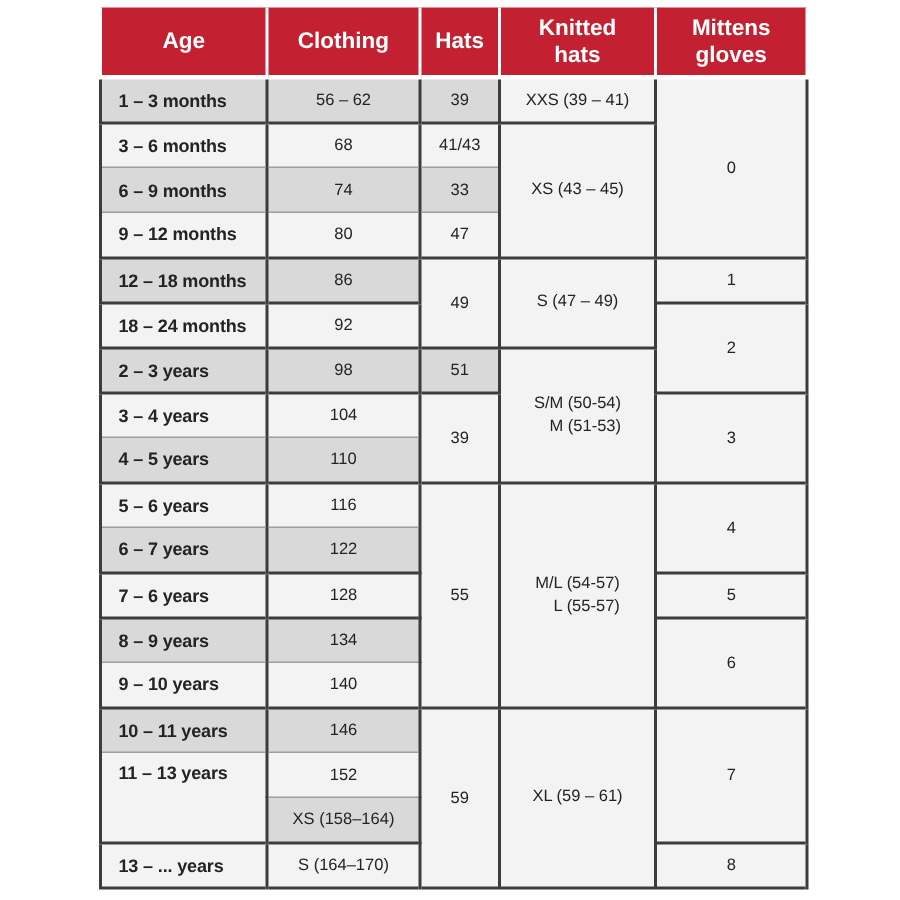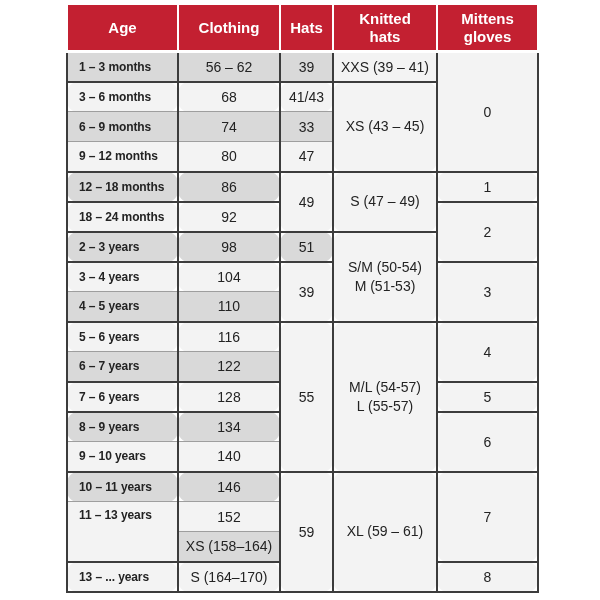--- a/index.html
+++ b/index.html
@@ -18,33 +18,33 @@
     background:var(--red);color:#ffffff;
     font-size:15px;font-weight:bold;text-align:center;vertical-align:middle;
     border-left:2px solid #ffffff;border-right:2px solid #ffffff;
     border-bottom:3px solid #ffffff;border-top:none;
     white-space:pre-line;line-height:1.15;height:45px;padding:0;
   }
   td{
     border-left:2px solid var(--bd);border-right:2px solid var(--bd);
     border-top:1px solid var(--bl);
     text-align:center;vertical-align:middle;
-    font-size:14px;color:var(--tx);padding:0;
+    font-size:11px;color:var(--tx);padding:0;
   }
   tr.body{height:30px;}
   td.g{background:var(--gray);}
   td.l{background:var(--light);}
-  td.btd{border-top:2px solid var(--bd);border-radius:11px;}
+  td.btd{border-top:2px solid var(--bd);}
   td.c-age{
     text-align:left;padding-left:11px;font-weight:bold;
     font-size:12px;letter-spacing:-0.1px;
   }
   td.vtop{vertical-align:top;padding-top:6px;}
   td.c-knit{line-height:1.3;margin-top:22px;}
-  .block{display:inline-block;text-align:center;white-space:pre-line;line-height:1.3;}
+  .block{display:inline-block;text-align:right;white-space:pre-line;line-height:1.3;}
 </style>
 </head>
 <body>
 
 <div class="canvas">
   <table class="size-table">
     <colgroup>
         <col style="width: 111px;">
         <col style="width: 102px;">
         <col style="width: 53px;">

